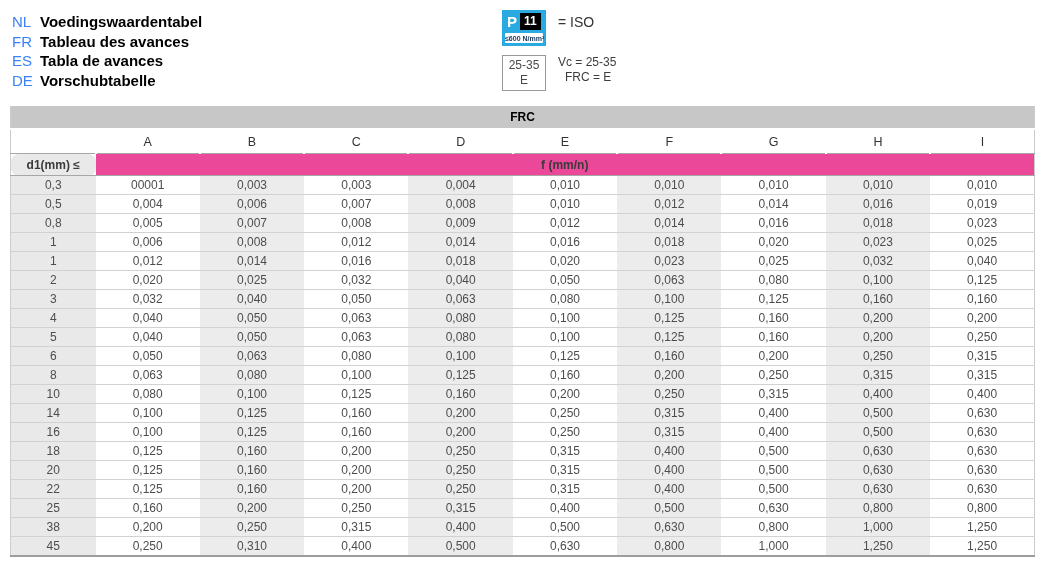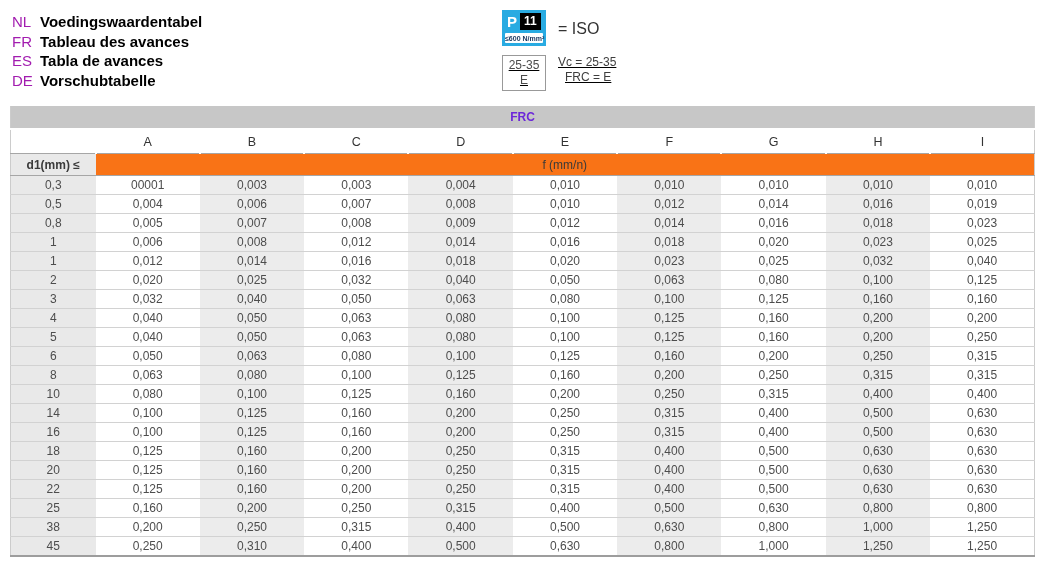--- a/index.html
+++ b/index.html
@@ -3,52 +3,52 @@
 <meta charset="utf-8">
 <style>
   html,body{margin:0;padding:0;background:#fff;}
   body{width:1045px;height:578px;font-family:"Liberation Sans",sans-serif;-webkit-font-smoothing:antialiased;}
   .page{position:relative;width:1025px;padding:10px;}
 
   
   .top{position:relative;height:96px;}
   .langs{position:absolute;left:2px;top:2px;}
   .lang-row{display:flex;align-items:baseline;line-height:19.5px;font-size:15px;}
-  .lang-code{width:28px;color:#a21caf;font-weight:400;}
+  .lang-code{width:28px;color:#3b82f6;font-weight:400;}
   .lang-title{color:#000;font-weight:700;}
 
   .badges{position:absolute;left:492px;top:0;}
   .iso-row{display:flex;align-items:flex-start;}
   .p-badge{width:44px;background:#29abe2;padding:3px 3px 3px 3px;box-sizing:border-box;}
   .p-top{display:flex;align-items:center;}
   .p-letter{color:#fff;font-weight:700;font-size:15px;padding:0 3px 0 2px;line-height:17px;}
   .p-num{background:#000;color:#fff;font-weight:700;font-size:12px;line-height:15px;padding:1px 4px;}
   .p-strength{background:#fff;color:#17355e;font-size:7px;font-weight:700;text-align:center;margin-top:3px;padding:2px 0 1px 0;border-radius:1px;white-space:nowrap;}
-  .iso-eq{margin-left:12px;margin-top:10px;font-size:16px;color:#333;font-weight:400;}
-
-  .vc-row{display:flex;align-items:flex-start;margin-top:9px;text-decoration:underline;}
+  .iso-eq{margin-left:12px;margin-top:4px;font-size:14px;color:#333;font-weight:400;}
+
+  .vc-row{display:flex;align-items:flex-start;margin-top:9px;}
   .vc-box{width:44px;box-sizing:border-box;border:1px solid #999;background:#fff;text-align:center;font-size:12px;color:#4a4a4a;padding:2px 0;}
   .vc-box div{line-height:15px;}
   .vc-text{margin-left:12px;font-size:12px;color:#3d3d3d;}
   .vc-text div{line-height:15px;}
   .vc-text .frc-line{padding-left:7px;}
 
   
   table{width:100%;border-collapse:collapse;table-layout:fixed;font-size:12px;color:#4d4d4d;
         border-left:1px solid #ccc;border-right:1px solid #ccc;border-bottom:2px solid #9d9d9d;}
   col.c-label{width:85px;}
-  .frc-bar{background:#c7c7c7;color:#6d28d9;font-weight:700;font-size:12px;height:20px;text-align:center;}
+  .frc-bar{background:#c7c7c7;color:#000000;font-weight:700;font-size:12px;height:20px;text-align:center;}
   tr.col-heads th{background:#fff;font-weight:400;color:#333;height:21px;text-align:center;
         border-top:2px solid #fff;border-left:2px solid #fff;font-size:12.5px;}
   tr.col-heads th:first-child{border-left:none;}
   th.shade,td.shade{background:#ececec;}
   .labelcol{background:#e9e9e9;text-align:center;}
   tr.subhead th{height:19px;border-top:1px solid #a6a6a6;border-bottom:1px solid #a6a6a6;}
-  th.d1cell{font-weight:700;color:#3a3a3a;text-align:center;font-size:12px;}
-  th.unitcell{background:#f97316;font-weight:400;color:#3a3a3a;text-align:center;font-size:12px;}
+  th.d1cell{font-weight:700;color:#3a3a3a;text-align:center;font-size:12px;border-radius:8px;}
+  th.unitcell{background:#ec4899;font-weight:700;color:#3a3a3a;text-align:center;font-size:12px;}
   tbody td{height:16px;text-align:center;border-top:1px solid #d2d2d2;line-height:16px;}
   tbody tr:first-child td{border-top:none;}
 </style>
 </head>
 <body>
 
 <div class="page">
 
   <div class="top">
     <div class="langs">

